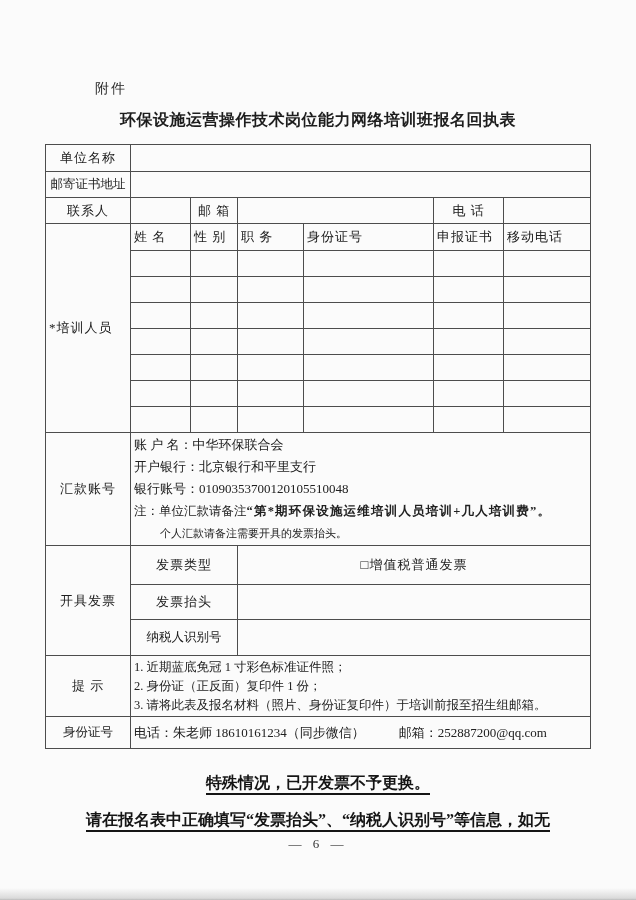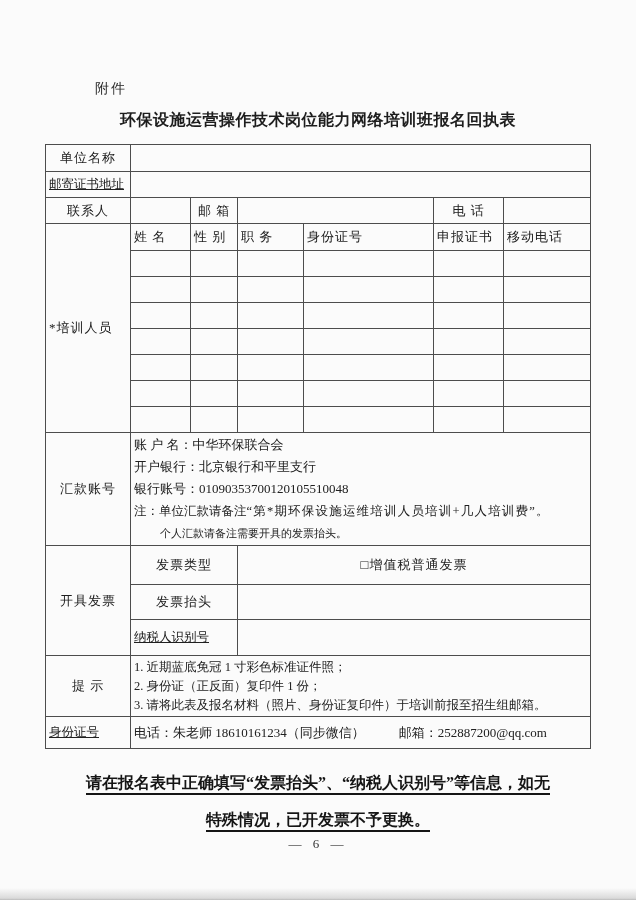--- a/index.html
+++ b/index.html
@@ -23,36 +23,36 @@
     position:absolute;left:45px;top:144px;width:545px;
     border-collapse:collapse;table-layout:fixed;
     font-size:13px;color:#202020;
   }
   table.form td{
     border:1px solid #4d4d4d;
     padding:0 3px;
     overflow:hidden;
   }
   td.lab{text-align:center;vertical-align:middle;letter-spacing:1px;}
-  td.lab-tight{vertical-align:middle;letter-spacing:0;font-size:12.5px;text-decoration:underline;}
+  td.lab-tight{text-align:center;vertical-align:middle;letter-spacing:0;font-size:12.5px;}
   tr.r-unit td{height:26px;}
   tr.r-mail td{height:25px;}
   tr.r-contact td{height:25px;}
   tr.r-thead td{height:26px;text-align:left;vertical-align:middle;letter-spacing:1px;}
   tr.data-row td{height:25px;}
   tr.r-remit td{height:112px;}
   tr.r-invtype td{height:38px;}
   tr.r-invtitle td{height:34px;}
   tr.r-taxid td{height:35px;}
   tr.r-tips td{height:60px;}
   tr.r-regc td{height:31px;}
   .remit-box{padding:6px 8px;line-height:22px;vertical-align:middle;}
   .remit-line{white-space:nowrap;}
   .remit-note{font-size:12.5px;}
-  .remit-note .note-bold{font-weight:normal;letter-spacing:1.2px;text-align:right;}
+  .remit-note .note-bold{font-weight:bold;letter-spacing:1.2px;text-align:right;}
   .remit-note-2{padding-left:26px;font-size:11px;}
   .inv-value{text-align:center;vertical-align:middle;letter-spacing:1px;}
   .tips-box{padding:3px 6px;vertical-align:middle;font-size:12.5px;line-height:19px;}
   .regc-box{padding:0 6px;vertical-align:middle;}
   .regc-box .gap{display:inline-block;width:34px;}
   .footer-note{
     position:absolute;left:0;top:764px;width:100%;
     text-align:center;font-weight:bold;font-size:16px;color:#151515;
     line-height:37px;
   }
@@ -206,20 +206,20 @@
       <tr class="r-regc">
         <td class="lab-tight">身份证号</td>
         <td colspan="6" class="regc-box">
           <span>电话：朱老师 18610161234（同步微信）</span><span class="gap"></span><span>邮箱：252887200@qq.com</span>
         </td>
       </tr>
     </tbody>
   </table>
 
   <div class="footer-note">
+    <div><span class="u">特殊情况，已开发票不予更换。</span></div>
     <div><span class="u">请在报名表中正确填写“发票抬头”、“纳税人识别号”等信息，如无</span></div>
-    <div><span class="u">特殊情况，已开发票不予更换。</span></div>
   </div>
 
   <div class="page-number">— 6 —</div>
 
   <div class="bottom-shade"></div>
 </div>
 
 </body></html>

